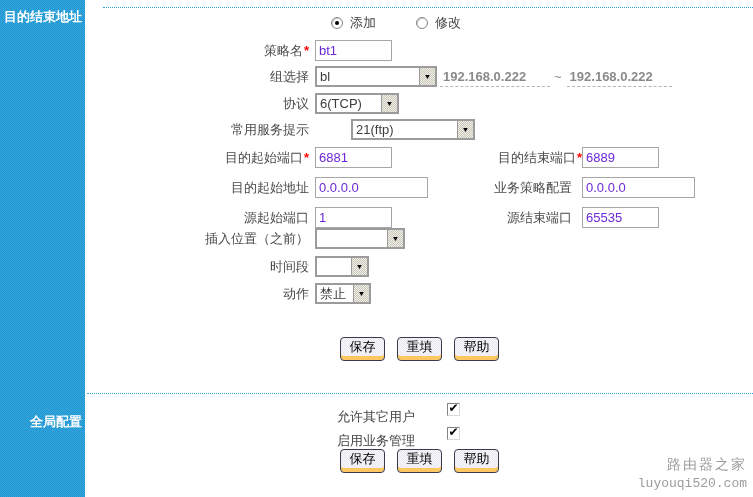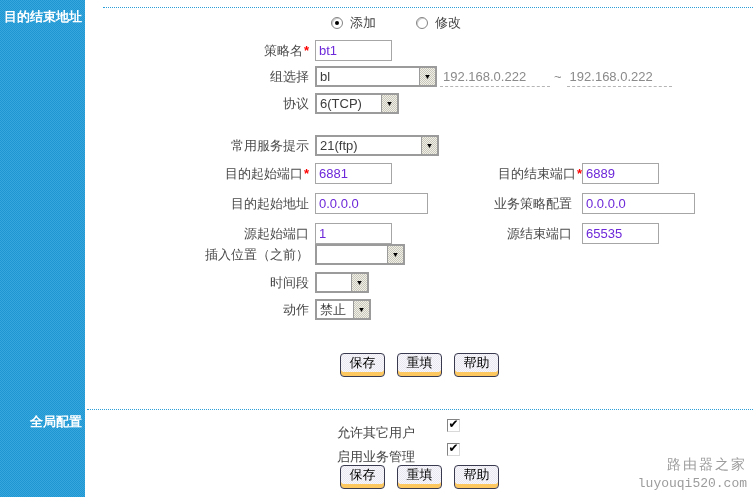--- a/index.html
+++ b/index.html
@@ -31,21 +31,21 @@
   .lbl1 { flex:0 0 230px; text-align:right; padding-right:6px; white-space:nowrap; }
   .f1   { flex:0 0 179px; display:flex; align-items:center; }
   .lbl2 { flex:0 0 88px; text-align:right; white-space:nowrap; }
   .lbl2.pad { padding-right:10px; }
   .req  { color:#ff0000; padding-left:1px; font-weight:bold; }
   
   .r-radio   { margin-top:7px;  margin-left:246px; height:16px; }
   .r-name    { margin-top:9px;  }
   .r-group   { margin-top:5px;  }
   .r-proto   { margin-top:6px;  }
-  .r-service { margin-top:21px;  }
+  .r-service { margin-top:5px;gap:36px;  }
   .r-dport   { margin-top:7px;  }
   .r-daddr   { margin-top:9px;  }
   .r-sport   { margin-top:9px;  }
   .r-insert  {  }
   .r-action  { margin-top:6px;  }
   .r-time    { margin-top:7px;  }
   
   .radio {
     width:12px; height:12px; border-radius:50%; background:#fff;
     border:1px solid #848484; display:inline-block; position:relative;
@@ -81,21 +81,21 @@
   .dd-group   { width:122px; }
   .dd-proto   { width:84px;  }
   .dd-service { width:124px; }
   .dd-insert  { width:90px;  }
   .dd-action  { width:56px;  }
   .dd-time    { width:54px;  }
   
   .ipfield {
     display:inline-block; width:110px; height:20px; line-height:19px;
     margin-left:3px; padding-left:3px; color:#8a8a8a;
-    border-bottom:1px dashed #b5b5b5; white-space:nowrap;
+    border-bottom:1px dashed #b5b5b5; white-space:nowrap;font-weight:bold;
   }
   .ipfield.ip2 { width:105px; }
   .tilde { color:#8a8a8a; margin:0 2px 0 4px; }
   
   .btn-row { display:flex; margin-left:255px; }
   .btn-row-main { margin-top:33px; }
   .btn-row-global { margin-top:8px; }
   .xp-btn {
     width:45px; height:24px; margin-right:12px;
     border:1px solid #39394f; border-radius:4px;

